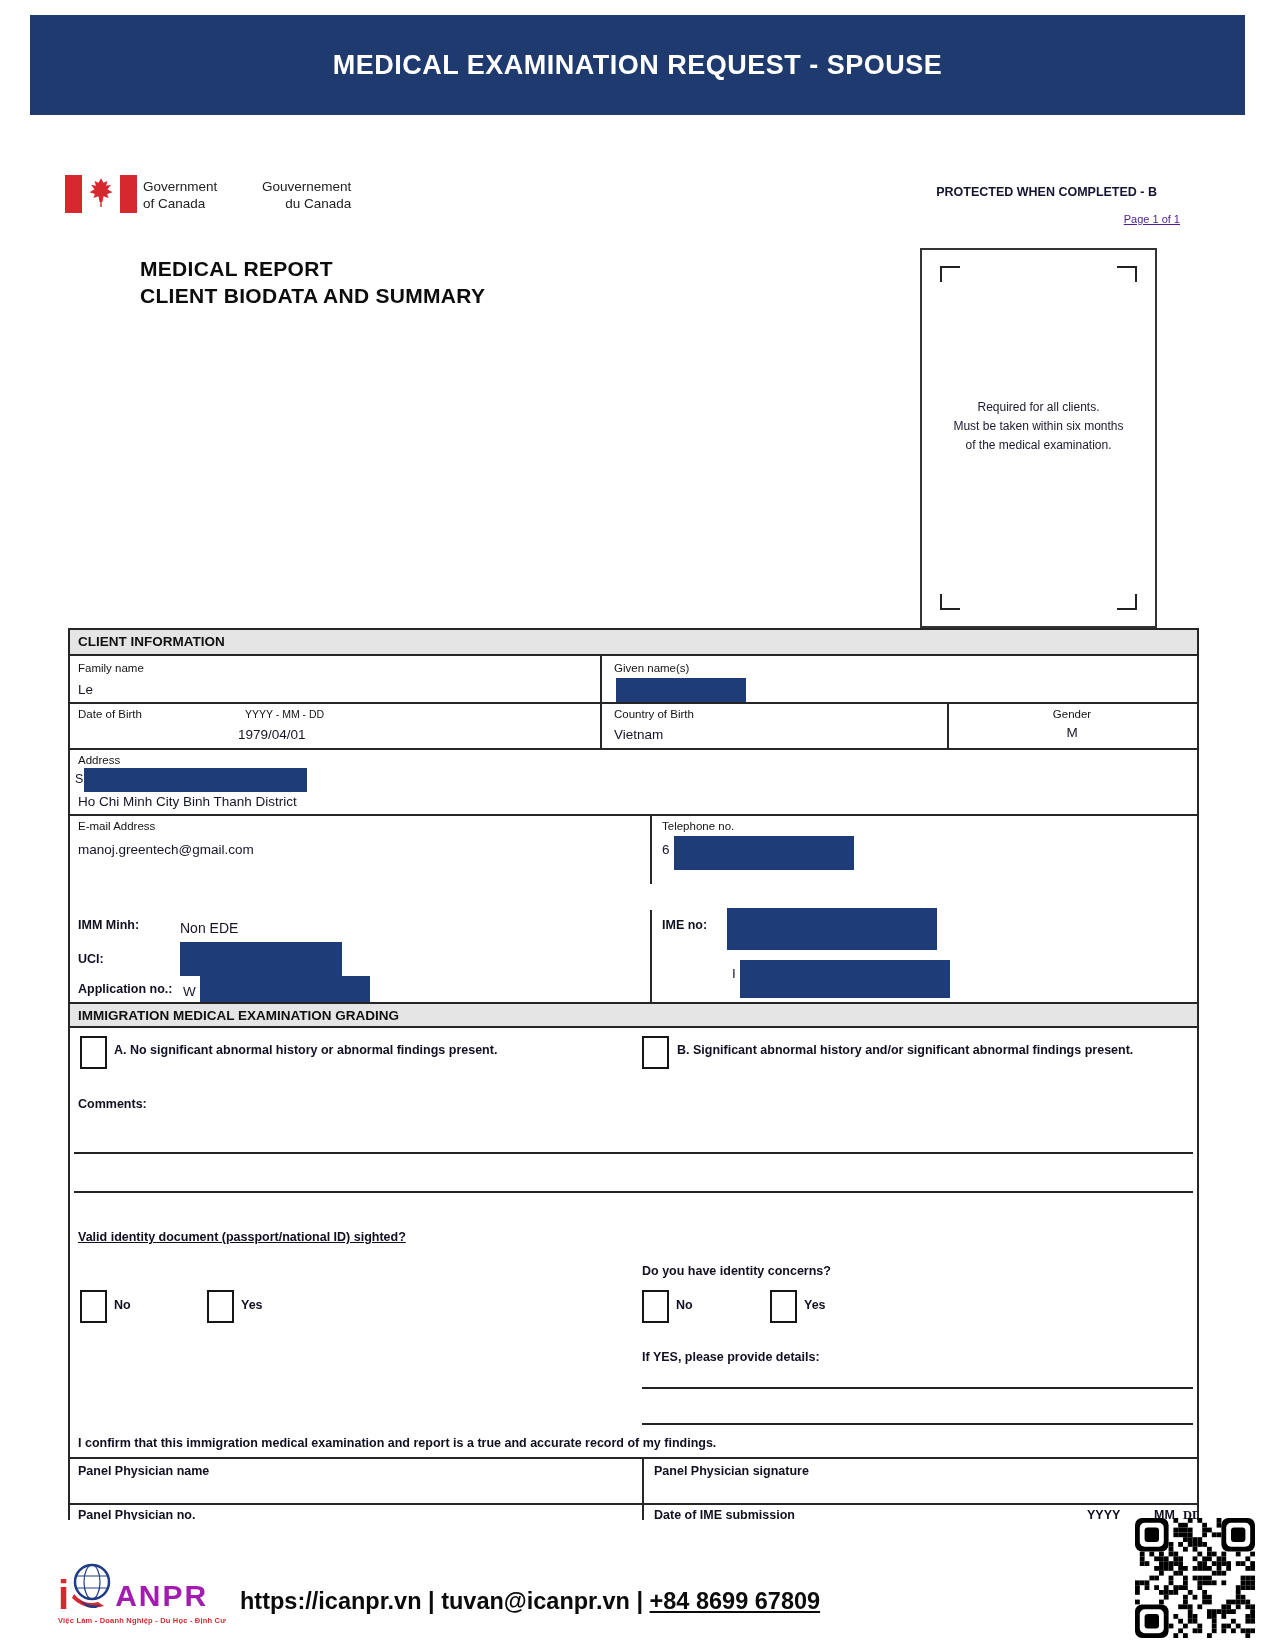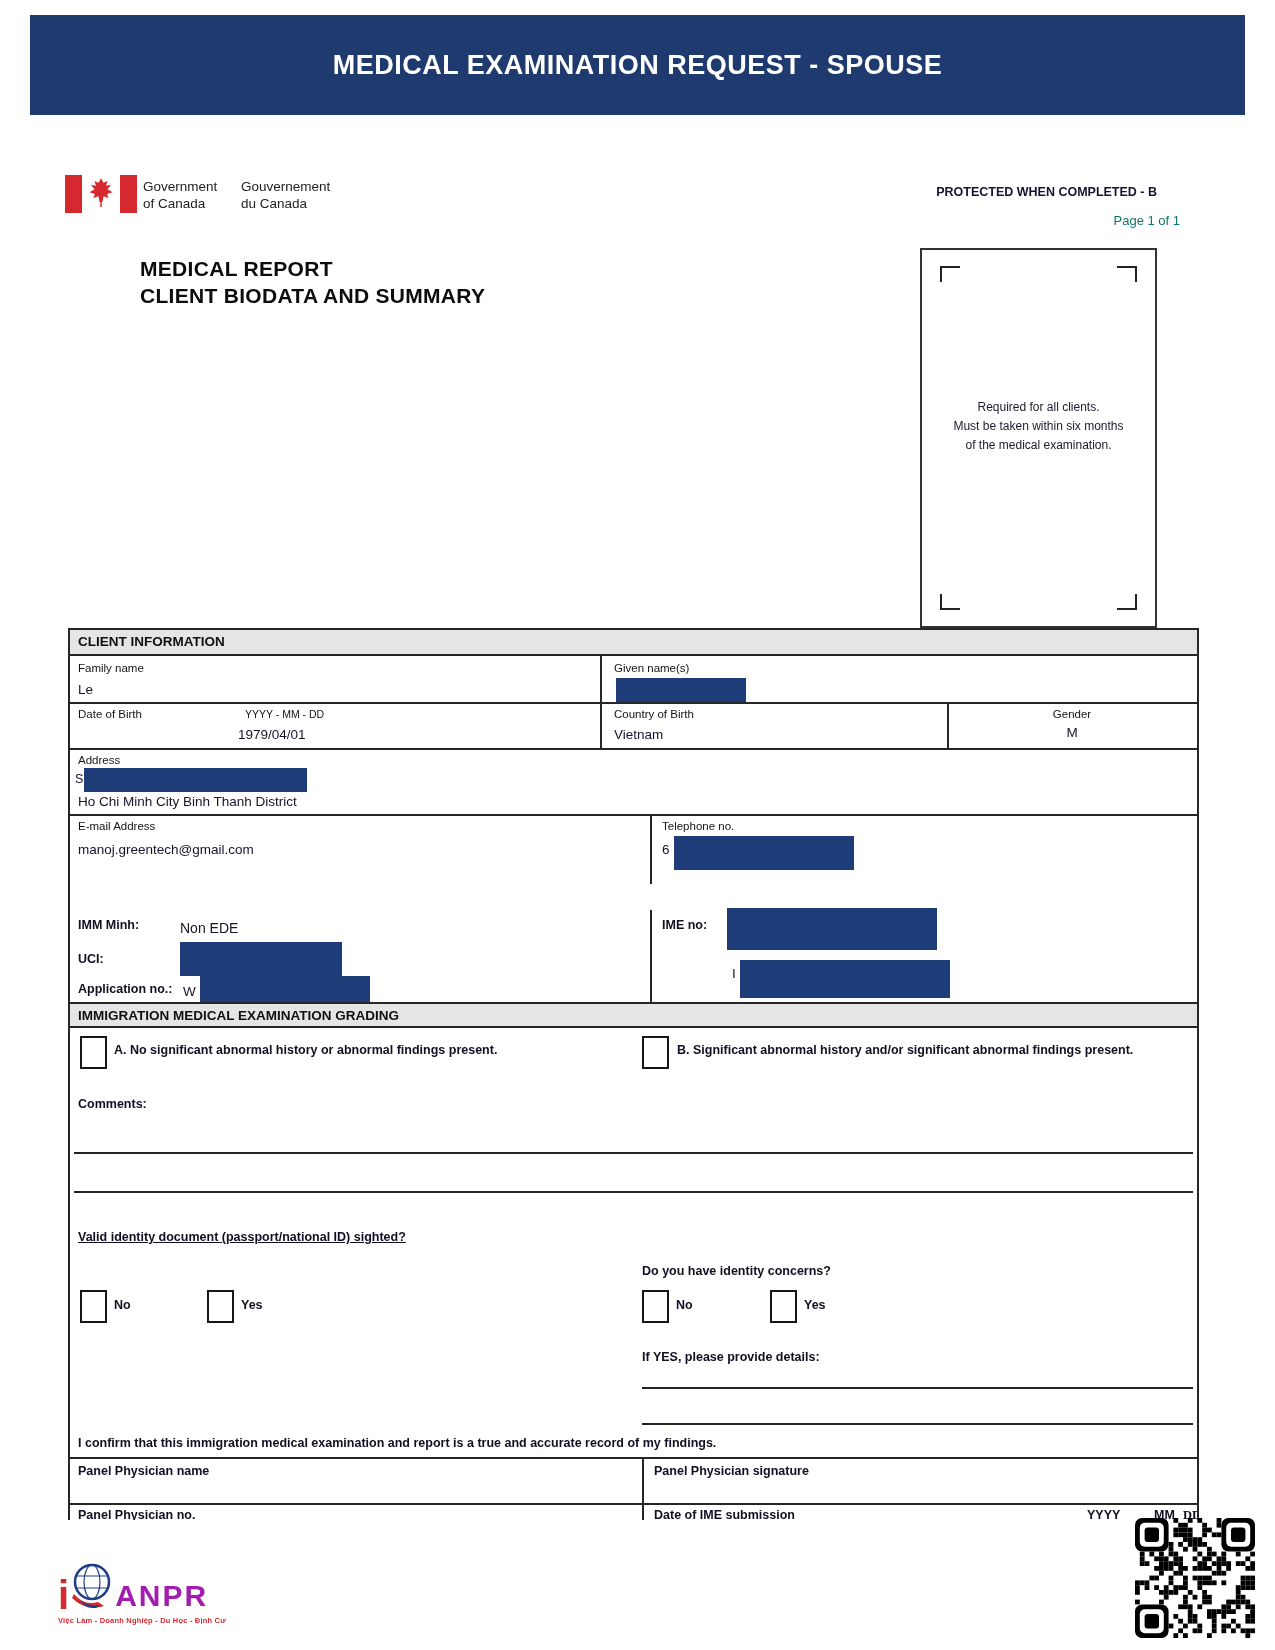--- a/index.html
+++ b/index.html
@@ -9,21 +9,21 @@
 
   
   #banner{left:30px;top:15px;width:1215px;height:100px;background:var(--banner,#1e3a6e);
           display:flex;align-items:center;justify-content:center;}
   #banner .title{color:#fff;font-weight:bold;font-size:27px;letter-spacing:.5px;}
 
   
   .gov-txt{font-size:13.5px;line-height:17px;color:#222;}
   
   .protected{font-size:12.5px;font-weight:bold;color:#141432;}
-  .pageno{font-size:13px;color:#0f766e;}
+  .pageno{font-size:11px;color:#4c1d95;text-decoration:underline;}
 
   
   .doc-title{font-size:21px;font-weight:bold;line-height:27px;letter-spacing:.3px;color:#0c0c0c;}
 
   
   #photobox{left:920px;top:248px;width:233px;height:376px;border:2px solid #333;}
   .corner{position:absolute;width:18px;height:14px;}
   .corner.tl{left:18px;top:16px;border-left:2px solid #222;border-top:2px solid #222;}
   .corner.tr{right:18px;top:16px;border-right:2px solid #222;border-top:2px solid #222;}
   .corner.bl{left:18px;bottom:16px;border-left:2px solid #222;border-bottom:2px solid #222;}
@@ -71,21 +71,21 @@
     <svg width="72" height="38" viewBox="0 0 72 38">
       <rect x="0" y="0" width="17" height="38" fill="#d5292f"></rect>
       <rect x="55" y="0" width="17" height="38" fill="#d5292f"></rect>
       <path fill="#d5292f" transform="translate(18,1) scale(0.36)" d="M50 6 L57 19 L68 14 L64 27 L78 24 L68 37 L82 45 L67 50 L71 61 L57 56 L54 72 L46 72 L43 56 L29 61 L33 50 L18 45 L32 37 L22 24 L36 27 L32 14 L43 19 Z M48 70 h4 v16 h-4 z"></path>
     </svg>
   </div>
   <div class="abs gov-txt" style="left:143px;top:178px;">
     <div>Government</div>
     <div>of Canada</div>
   </div>
-  <div class="abs gov-txt" style="left:241px;top:178px;">
+  <div class="abs gov-txt" style="left:262px;top:178px;text-align:right;">
     <div>Gouvernement</div>
     <div>du Canada</div>
   </div>
 
   <div class="abs protected" style="left:857px;top:185px;width:300px;text-align:right;">PROTECTED WHEN COMPLETED -  B</div>
   <div class="abs pageno" style="left:880px;top:213px;width:300px;text-align:right;">Page 1 of 1</div>
 
   <div class="abs doc-title" style="left:140px;top:255px;">
     <div>MEDICAL REPORT</div>
     <div>CLIENT BIODATA AND SUMMARY</div>
@@ -429,14 +429,17 @@
           <line x1="5" y1="26" x2="39" y2="26" stroke="#1f3c87" stroke-width="1.2"></line>
           <path d="M4 32 q10 12 24 8 l6 4 q-18 6 -32 -8 z" fill="#d5292f"></path>
           <path d="M10 38 q8 7 20 5 l-4 3 q-10 1 -16 -8 z" fill="#1f3c87"></path>
         </svg>
       </span>
       <span class="logo-rest">ANPR</span>
     </div>
     <div class="logo-tag">Việc Làm - Doanh Nghiệp - Du Học - Định Cư</div>
   </div>
 
+  <div class="abs" id="contact">
+    <span>https://icanpr.vn</span><span> | </span><span>tuvan@icanpr.vn</span><span> | </span><span class="u">+84 8699 67809</span>
+  </div>
 
 </div>
 
 </body></html>

